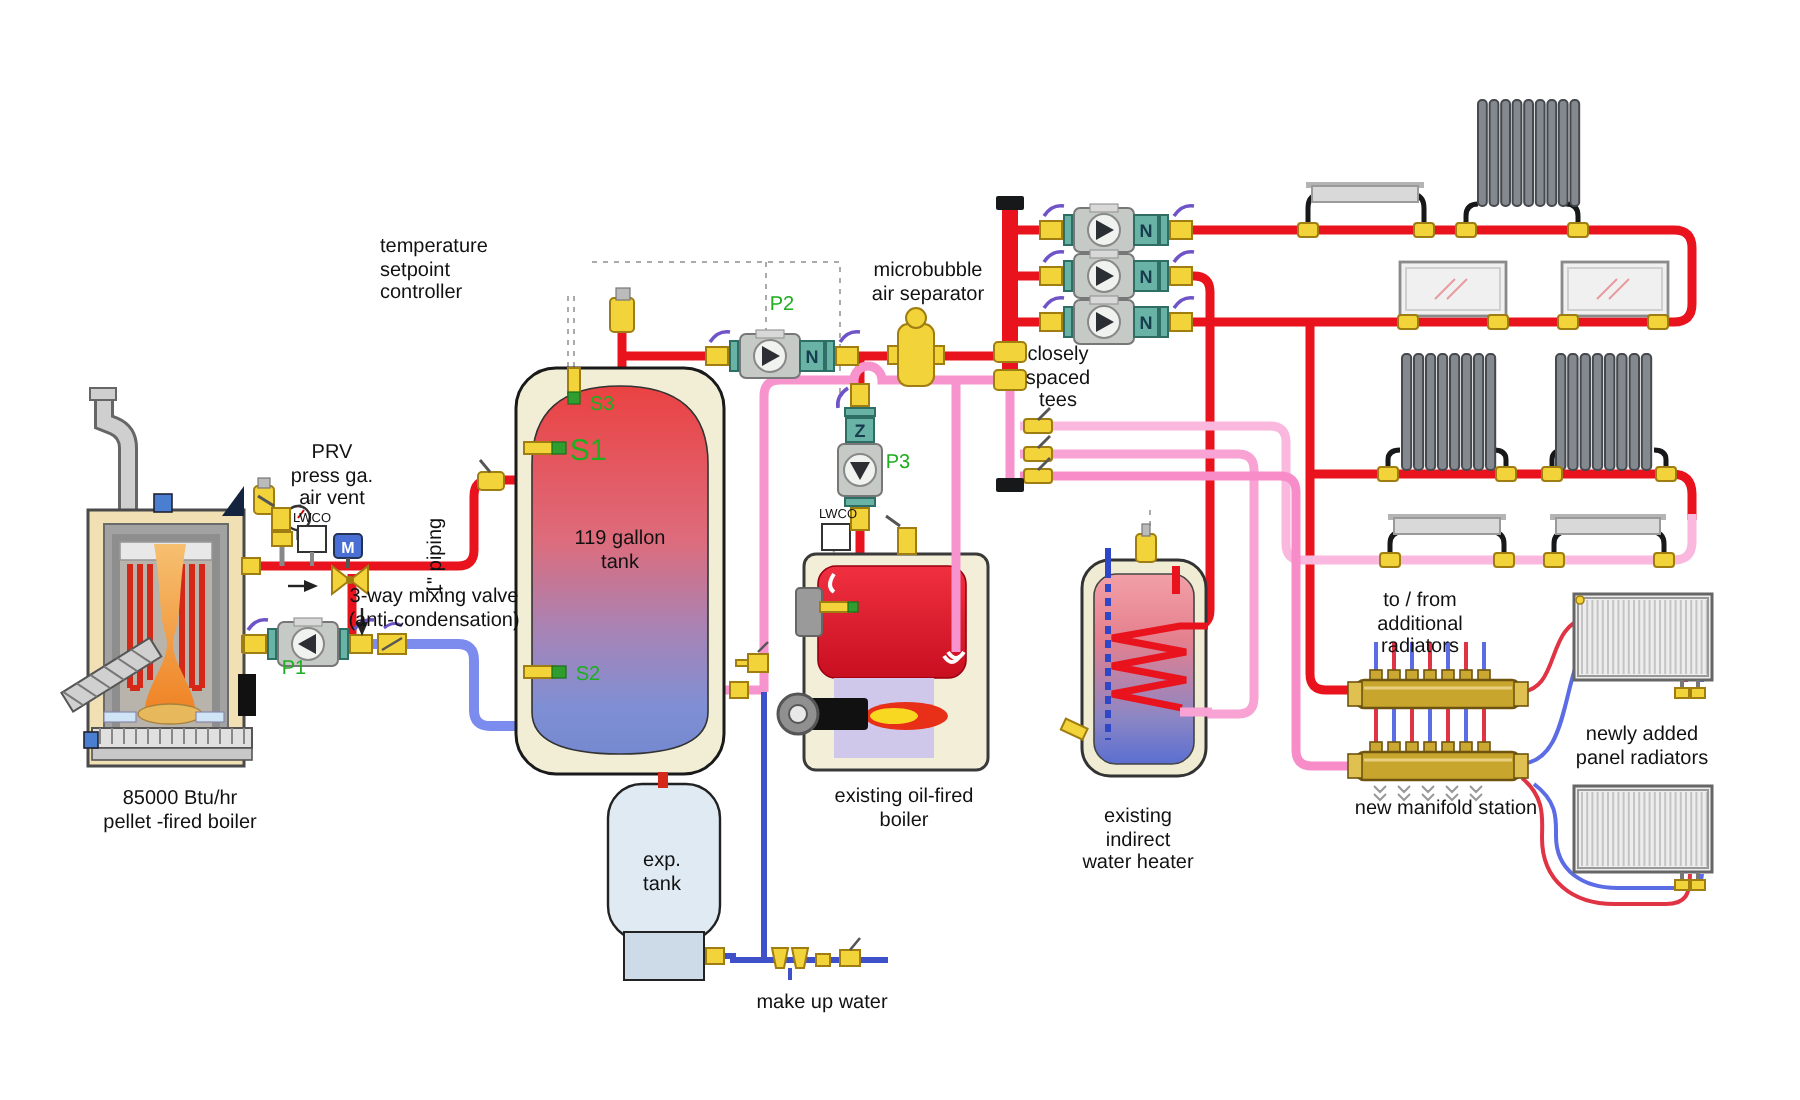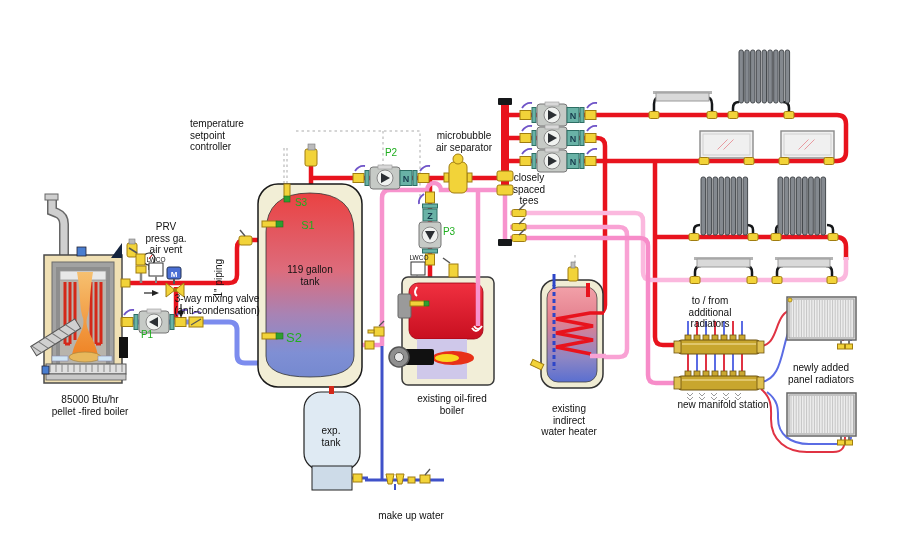--- a/index.html
+++ b/index.html
@@ -531,37 +531,37 @@
   <div>tees</div>
 </div>
 <div class="lbl" style="left:452px;top:393px">
   <div>existing oil-fired</div>
   <div>boiler</div>
 </div>
 <div class="lbl" style="left:331px;top:425px">
   <div>exp.</div>
   <div>tank</div>
 </div>
-<div class="lbl" style="left:411px;top:510px">make up water</div>
+<div class="lbl" style="left:411px;top:496px">make up water</div>
 <div class="lbl" style="left:569px;top:403px">
   <div>existing</div>
   <div>indirect</div>
   <div>water heater</div>
 </div>
 <div class="lbl" style="left:710px;top:295px">
   <div>to / from</div>
   <div>additional</div>
   <div>radiators</div>
 </div>
 <div class="lbl" style="left:723px;top:399px">new manifold station</div>
 <div class="lbl" style="left:821px;top:362px">
   <div>newly added</div>
   <div>panel radiators</div>
 </div>
 <div class="lbl grn" style="left:147px;top:329px">P1</div>
 <div class="lbl grn" style="left:391px;top:147px">P2</div>
 <div class="lbl grn" style="left:449px;top:226px">P3</div>
-<div class="lbl grn" style="left:308px;top:220px;font-size:11px">S1</div>
-<div class="lbl grn" style="left:294px;top:332px;font-size:13px">S2</div>
+<div class="lbl grn" style="left:294px;top:220px;font-size:15px">S1</div>
+<div class="lbl grn" style="left:294px;top:332px;font-size:10px">S2</div>
 <div class="lbl grn" style="left:301px;top:197px;font-size:10px">S3</div>
 <div class="lbl tiny" style="left:156px;top:256px">LWCO</div>
 <div class="lbl tiny" style="left:419px;top:254px">LWCO</div>
 </div>
 
 </body></html>

